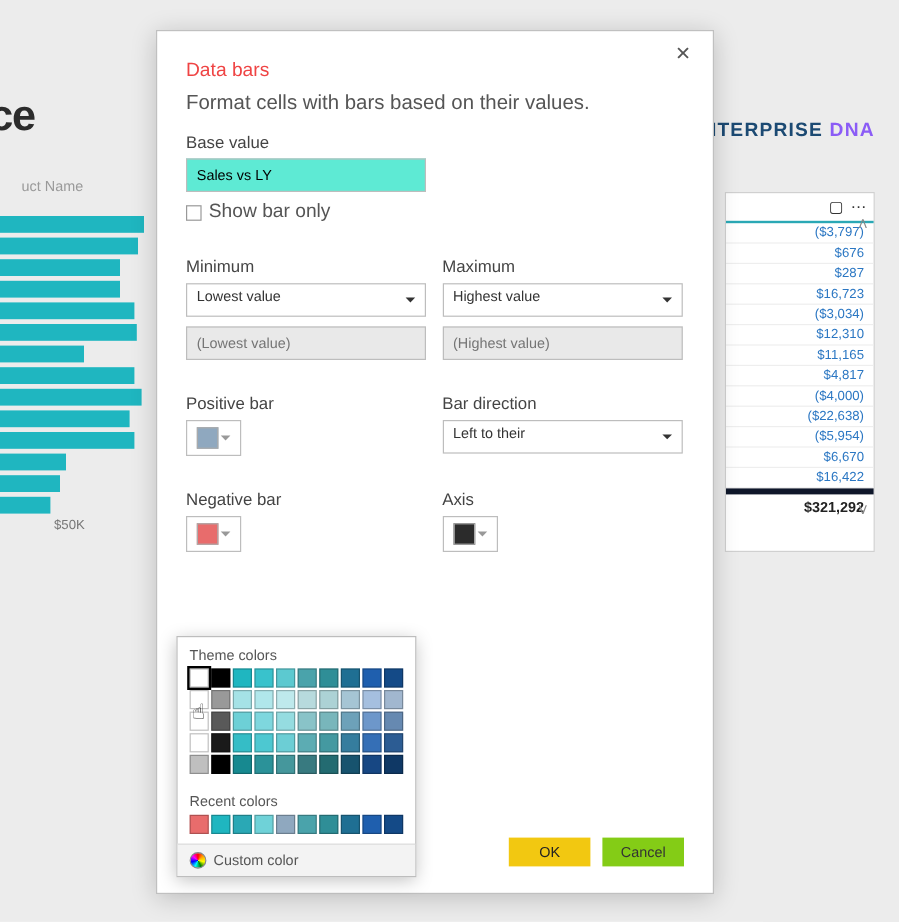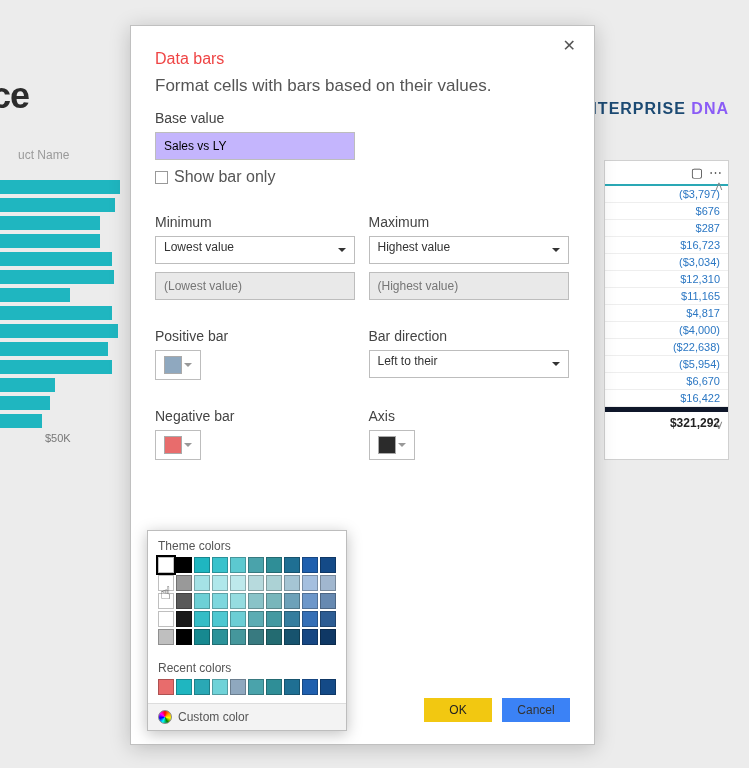--- a/index.html
+++ b/index.html
@@ -33,39 +33,39 @@
   .dialog {
     position:absolute; left:130px; top:25px; width:465px; height:720px;
     background:#fff; border:1px solid #c0c0c0; box-shadow:0 3px 20px rgba(0,0,0,.2);
     padding:16px 24px;
   }
   .dlg-close { position:absolute; top:8px; right:12px; font-size:16px; color:#555; background:none; border:none; cursor:pointer; padding:4px 6px; line-height:1; }
   .dlg-title { font-size:16px; font-weight:300; color:#ef4444; margin:8px 0 8px; }
   .dlg-sub { font-size:17px; color:#555; margin-bottom:14px; }
 
   .section-label { font-size:14px; color:#444; margin:10px 0 6px; }
-  .field-input { width:200px; height:28px; border:1px solid #bdbdbd; padding:3px 8px; font-size:12px; background:#c4b5fd; }
+  .field-input { width:200px; height:28px; border:1px solid #bdbdbd; padding:3px 8px; font-size:12px; background:#5eead4; }
   .field-input.disabled { background:#e9e9e9; color:#9a9a9a; }
   .select { width:200px; height:28px; border:1px solid #bdbdbd; padding:3px 8px; font-size:12px; background:#fff; position:relative; }
   .select::after { content:""; position:absolute; right:8px; top:50%; margin-top:-2px; border:4px solid transparent; border-top-color:#333; }
 
   .chk-row { display:flex; align-items:center; gap:6px; margin-top:8px; font-size:16px; color:#555; }
   .chk { width:13px; height:13px; border:1px solid #999; background:#fff; }
 
   .two-col { display:flex; gap:12px; margin-top:4px; }
   .col { flex:1; }
 
   .swatch-btn { width:46px; height:30px; border:1px solid #bdbdbd; display:inline-flex; align-items:center; justify-content:center; gap:2px; position:relative; }
   .swatch { width:18px; height:18px; border:1px solid #aaa; }
   .swatch-btn .mini-chev { border:4px solid transparent; border-top-color:#999; margin-top:3px; }
 
   .btns { position:absolute; bottom:22px; right:24px; display:flex; gap:10px; }
   .btn { min-width:68px; height:24px; border:none; font-size:12px; cursor:pointer; }
   .btn-ok { background:#f2c811; color:#222; }
-  .btn-cancel { background:#3b82f6; color:#333; }
+  .btn-cancel { background:#84cc16; color:#333; }
 
   
   .picker {
     position:absolute; left:147px; top:530px; width:200px; background:#fff;
     border:1px solid #bdbdbd; box-shadow:0 3px 14px rgba(0,0,0,.25); z-index:10;
   }
   .pk-section-label { font-size:12px; color:#555; padding:8px 10px 4px; }
   .pk-grid { display:grid; grid-template-columns:repeat(10,16px); grid-auto-rows:16px; gap:2px; padding:0 10px 8px; }
   .pk-cell { width:16px; height:16px; border:1px solid rgba(0,0,0,.25); }
   .pk-cell.sel { outline:2px solid #000; }

